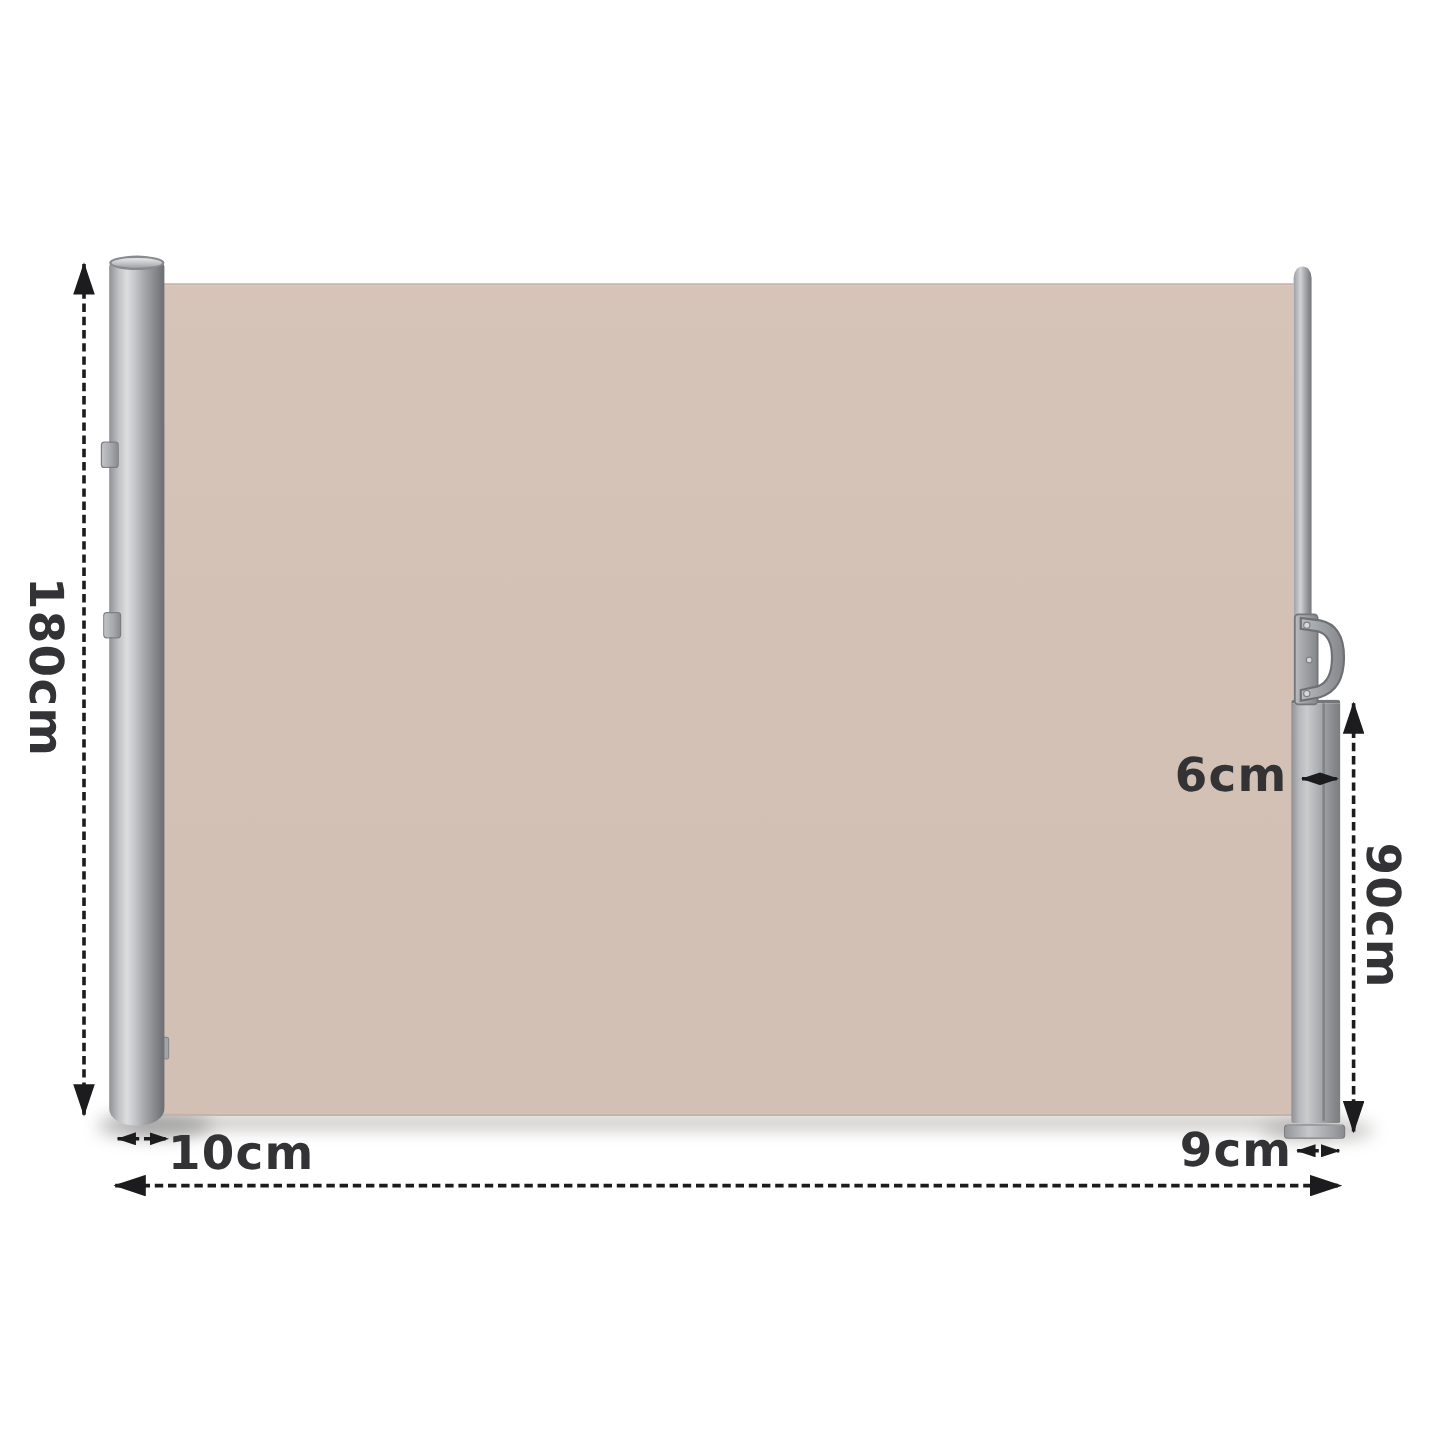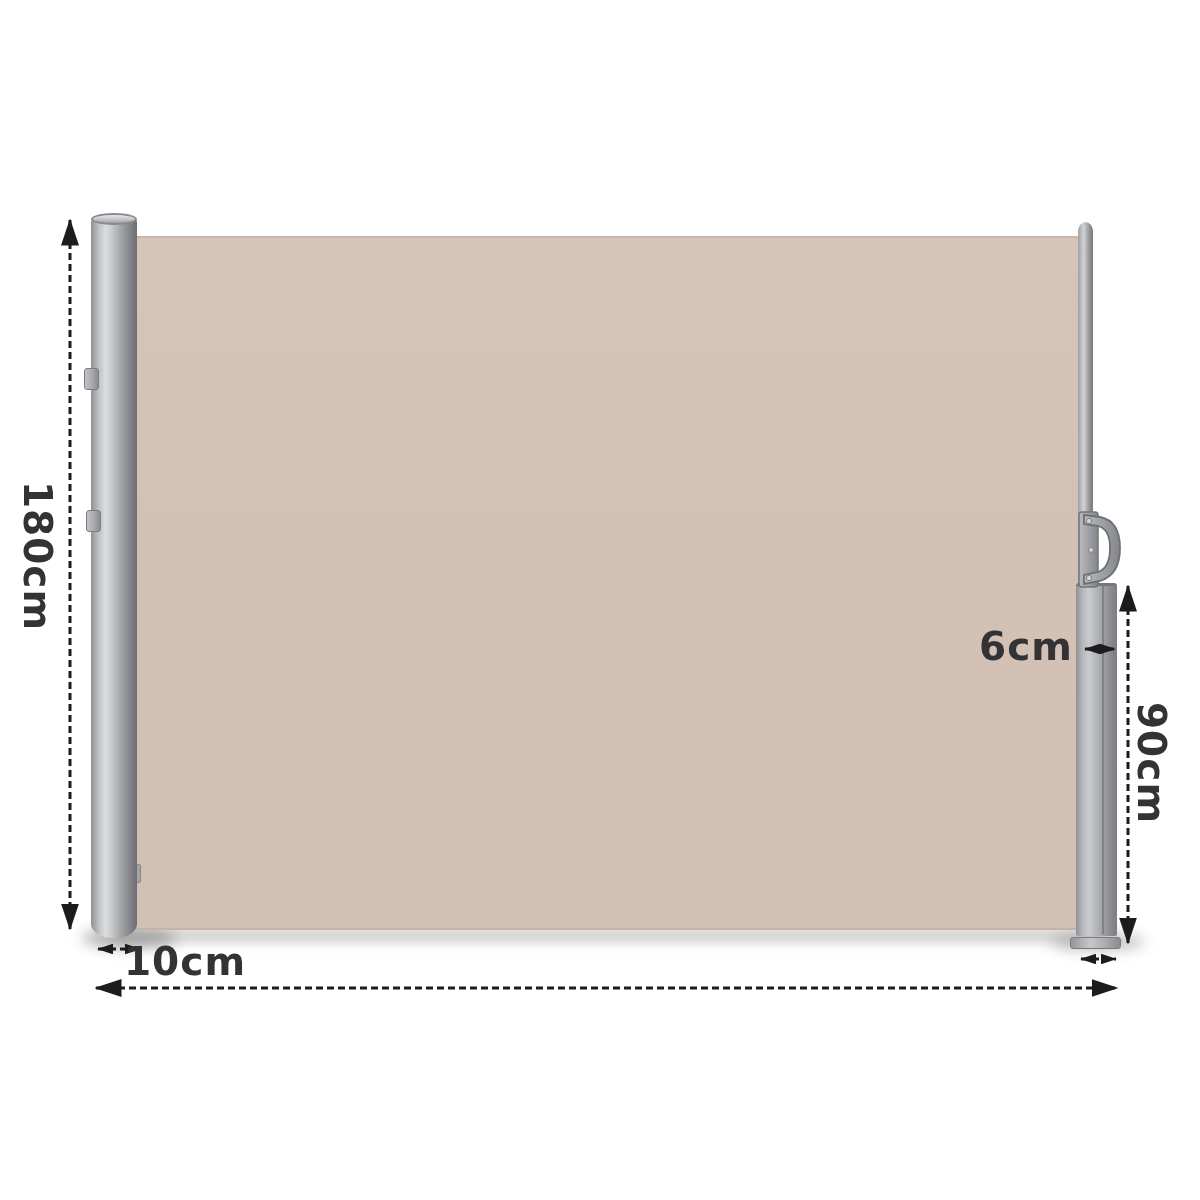--- a/index.html
+++ b/index.html
@@ -44,21 +44,21 @@
     background:linear-gradient(90deg,#94969a 0%,#c6c7c9 40%,#a9abae 70%,#8a8c90 100%);
     border:1px solid #7a7c80;border-radius:3px;box-sizing:border-box;}
   
   .arrows{position:absolute;left:0;top:0;width:1200px;height:1200px;z-index:6;}
   
   .dim-label{position:absolute;width:170px;height:44px;line-height:44px;text-align:center;
     font-size:39px;font-weight:700;letter-spacing:1px;color:#333336;z-index:7;white-space:nowrap;}
   .rot{transform:rotate(90deg);}
   .lbl-180{left:-48px;top:534px;}
   .lbl-90{left:1066px;top:741px;}
-  .lbl-10{left:100px;top:940px;}
+  .lbl-10{left:116px;top:940px;}
   .lbl-300{left:526px;top:990px;}
   .lbl-9{left:945px;top:938px;}
   .lbl-6{left:941px;top:625px;}
 </style>
 </head>
 <body>
 
 <div id="canvas">
 
   <div class="shadow-main"></div>
@@ -108,15 +108,16 @@
       <line x1="96" y1="988" x2="1117" y2="988" marker-start="url(#arrL)" marker-end="url(#arrL)"></line>
       <line x1="98" y1="949" x2="140" y2="949" marker-start="url(#arrS)" marker-end="url(#arrS)"></line>
       <line x1="1085" y1="649" x2="1115" y2="649" marker-start="url(#arrS)" marker-end="url(#arrS)"></line>
       <line x1="1081" y1="959" x2="1116" y2="959" marker-start="url(#arrS)" marker-end="url(#arrS)"></line>
     </g>
   </svg>
 
   <div class="dim-label rot lbl-180">180cm</div>
   <div class="dim-label rot lbl-90">90cm</div>
   <div class="dim-label lbl-10">10cm</div>
+  <div class="dim-label lbl-9">9cm</div>
   <div class="dim-label lbl-6">6cm</div>
 
 </div>
 
 </body></html>

